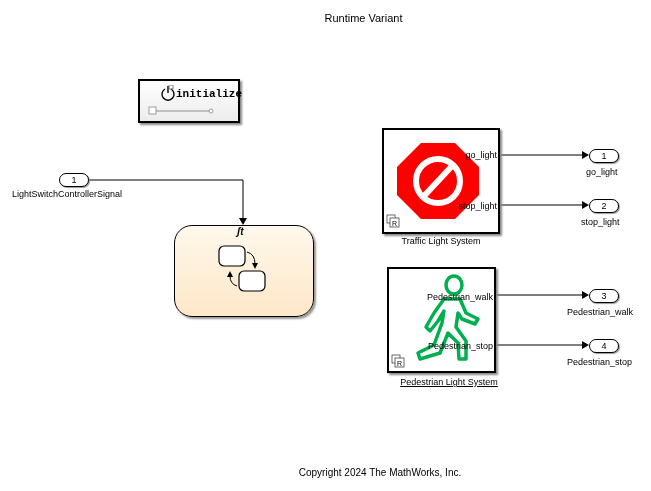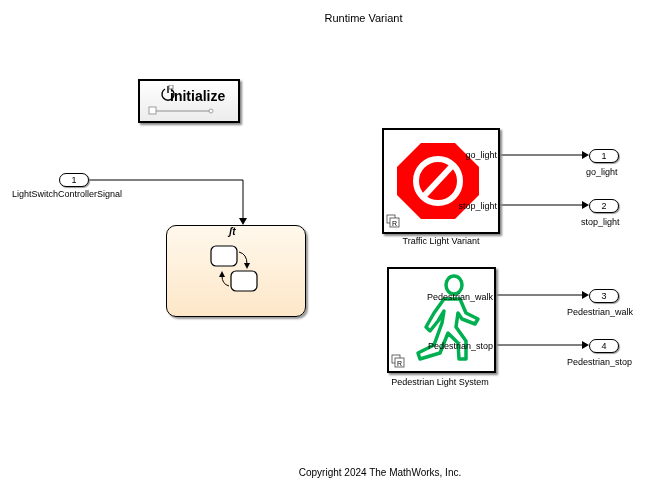--- a/index.html
+++ b/index.html
@@ -8,23 +8,23 @@
   .abs { position: absolute; }
   .title { left: 0; width: 727px; top: 12px; text-align: center; font-size: 11px; }
   .copyright { left: 0; width: 760px; top: 467px; text-align: center; font-size: 10px; }
   svg.wires { position: absolute; left: 0; top: 0; }
   .port-label { font-size: 9px; white-space: nowrap; }
   .port-oval { position: absolute; width: 28px; height: 12px; border: 1px solid #000;
                border-radius: 7px; background: #fff; font-size: 9px; text-align: center;
                line-height: 12px; box-shadow: 1px 1px 1px #999; }
   .init-block { left: 138px; top: 79px; width: 98px; height: 40px; border: 2px solid #000;
                 background: linear-gradient(#ffffff, #ececec); box-shadow: 2px 2px 2px #888; }
-  .init-label { position: absolute; left: 30px; top: 7px; font-size: 14px; font-weight: bold; }
-  .chart-block { left: 166px; top: 225px; width: 138px; height: 90px; border: 1px solid #000;
-                 border-radius: 10px; background: linear-gradient(#fff8ec, #fde7c8);
+  .init-label { position: absolute; left: 36px; top: 7px; font-size: 11px; font-weight: bold; font-family: Liberation Mono, monospace; }
+  .chart-block { left: 174px; top: 225px; width: 138px; height: 90px; border: 1px solid #000;
+                 border-radius: 18px; background: linear-gradient(#fff8ec, #fde7c8);
                  box-shadow: 2px 2px 2px #999; }
   .subsys { border: 2px solid #000; background: #fff; box-shadow: 2px 2px 2px #888; }
   .inport-text { position: absolute; font-size: 9px; white-space: nowrap; }
   .block-caption { font-size: 9px; text-align: center; white-space: nowrap; }
 </style>
 </head>
 <body>
 
 <div class="abs title">Runtime Variant</div>
 
@@ -81,38 +81,38 @@
     <line x1="27" y1="53" x2="55" y2="23" stroke="#fff" stroke-width="6"></line>
   </svg>
   <span class="inport-text" style="right:1px;top:20px;">go_light</span>
   <span class="inport-text" style="right:1px;top:71px;">stop_light</span>
   <svg class="abs" style="left:2px;top:84px" width="14" height="14">
     <rect x="1" y="1" width="8" height="8" fill="#fff" stroke="#444" stroke-width="0.8"></rect>
     <rect x="4" y="4" width="9" height="9" fill="#fff" stroke="#444" stroke-width="0.8"></rect>
     <text x="6" y="12" font-size="7" font-family="Liberation Sans, sans-serif">R</text>
   </svg>
 </div>
-<div class="abs block-caption" style="left:382px;top:236px;width:118px;">Traffic Light Variant</div>
+<div class="abs block-caption" style="left:382px;top:236px;width:118px;">Traffic Light System</div>
 
 <div class="abs subsys" style="left:387px;top:267px;width:105px;height:102px;">
   <svg class="abs" style="left:25px;top:4px" width="70" height="92">
     <g fill="none" stroke="#00b050" stroke-width="3.5" stroke-linejoin="round">
       <ellipse cx="40" cy="12" rx="8" ry="9"></ellipse>
       <path d="M30 26 L46 26 L52 40 L64 46 L61 51 L48 46 L44 40 L42 54 L52 68 L52 86 L45 86 L44 70 L34 60 L26 80 L6 86 L4 80 L20 72 L28 50 L30 38 L24 48 L16 58 L12 54 L20 40 Z"></path>
     </g>
   </svg>
   <span class="inport-text" style="right:1px;top:23px;">Pedestrian_walk</span>
   <span class="inport-text" style="right:1px;top:72px;">Pedestrian_stop</span>
   <svg class="abs" style="left:2px;top:85px" width="14" height="14">
     <rect x="1" y="1" width="8" height="8" fill="#fff" stroke="#444" stroke-width="0.8"></rect>
     <rect x="4" y="4" width="9" height="9" fill="#fff" stroke="#444" stroke-width="0.8"></rect>
     <text x="6" y="12" font-size="7" font-family="Liberation Sans, sans-serif">R</text>
   </svg>
 </div>
-<div class="abs block-caption" style="left:380px;top:377px;width:120px;">Pedestrian Light System</div>
+<div class="abs block-caption" style="left:389px;top:377px;width:120px;text-decoration:underline;">Pedestrian Light System</div>
 
 <div class="port-oval" style="left:589px;top:149px;">1</div>
 <div class="abs port-label" style="left:586px;top:167px;">go_light</div>
 
 <div class="port-oval" style="left:589px;top:199px;">2</div>
 <div class="abs port-label" style="left:581px;top:217px;">stop_light</div>
 
 <div class="port-oval" style="left:589px;top:289px;">3</div>
 <div class="abs port-label" style="left:567px;top:307px;">Pedestrian_walk</div>
 

